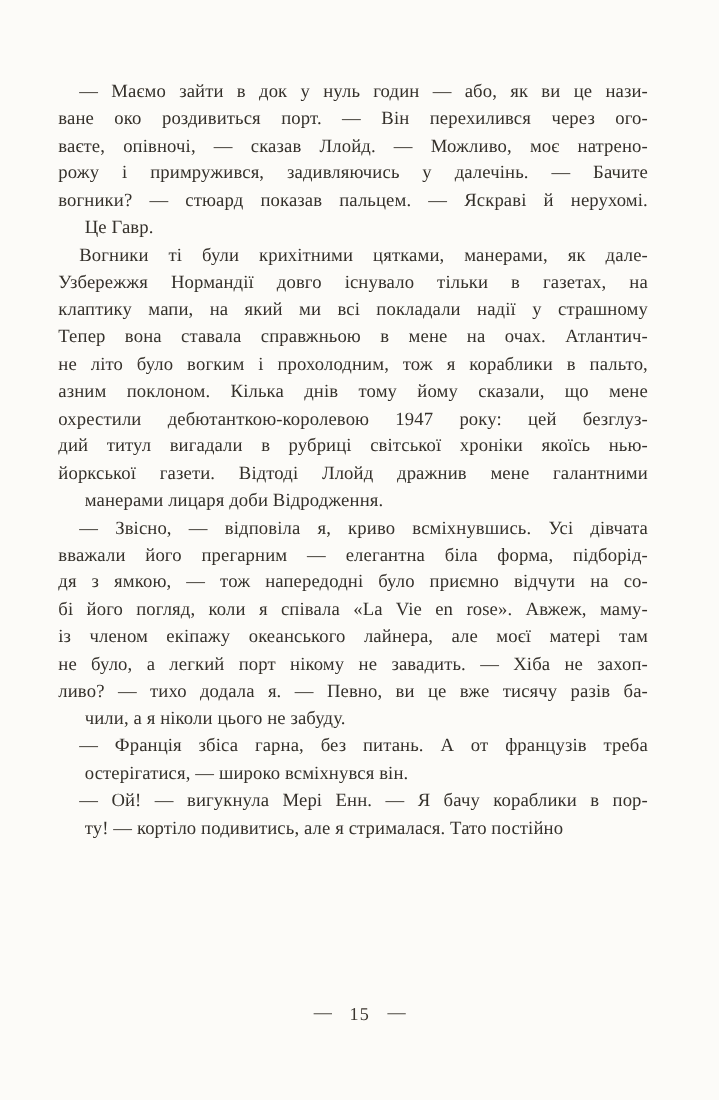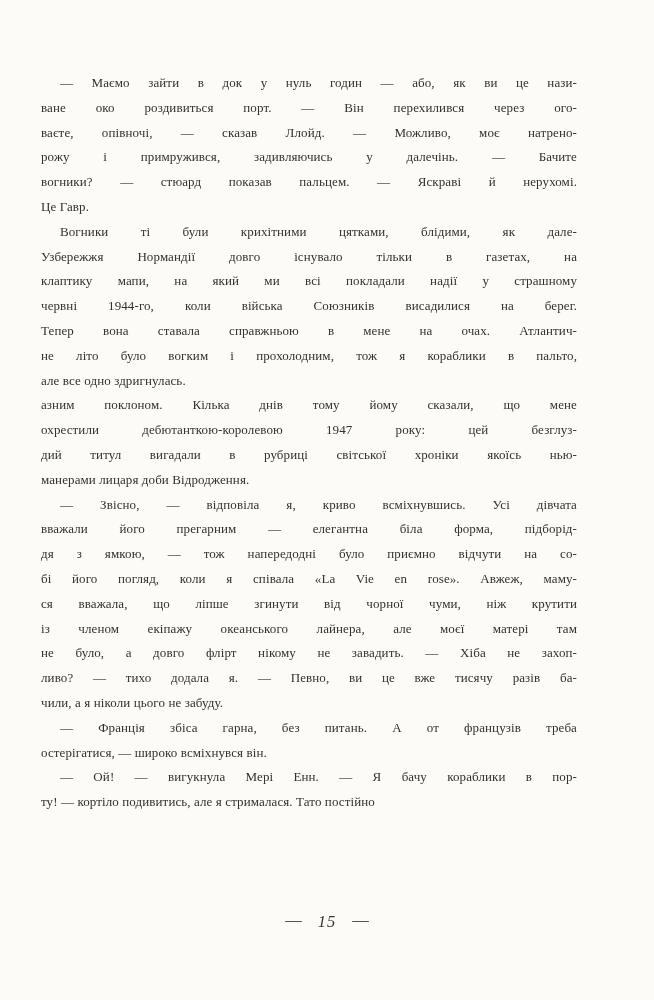--- a/index.html
+++ b/index.html
@@ -15,37 +15,38 @@
   .page {
     position: relative;
     width: 654px;
     height: 1000px;
     font-family: "Liberation Serif", "DejaVu Serif", serif;
     color: #35312b;
     -webkit-font-smoothing: antialiased;
   }
   .text-column {
     position: absolute;
-    left: 41px;
+    left: 53px;
     top: 71px;
     width: 536px;
-    font-size: 13px;
+    font-size: 17px;
     line-height: 24.8px;
     letter-spacing: 0.1px;
   }
   .para {
     margin: 0;
     padding: 0;
   }
   .line {
     text-align: justify;
     text-align-last: justify;
   }
   .line.last {
     text-align-last: left;
+    margin-left: 24px;
   }
   .line.first {
     text-indent: 19px;
   }
   .footer {
     position: absolute;
     top: 912px;
     left: 0;
     width: 654px;
     display: flex;
@@ -55,59 +56,56 @@
     font-size: 16.5px;
     color: #3a352e;
   }
   .footer .dash {
     letter-spacing: 0;
     transform: translateY(-2px);
   }
   .footer .num {
     font-size: 16.5px;
     letter-spacing: 1px;
-    font-style: italic;
   }
 </style>
 </head>
 <body style="background: rgb(252, 251, 248);">
 
 <div class="page" style="color: rgb(53, 49, 43);">
   <div class="text-column">
       <div class="para">
         <div class="line first">— Маємо зайти в док у нуль годин — або, як ви це нази-</div>
         <div class="line">ване око роздивиться порт. — Він перехилився через ого-</div>
         <div class="line">ваєте, опівночі, — сказав Ллойд. — Можливо, моє натрено-</div>
         <div class="line">рожу і примружився, задивляючись у далечінь. — Бачите</div>
         <div class="line">вогники? — стюард показав пальцем. — Яскраві й нерухомі.</div>
         <div class="line last">Це Гавр.</div>
       </div>
       <div class="para">
-        <div class="line first">Вогники ті були крихітними цятками, блідими, як дале-</div>
+        <div class="line first">Вогники ті були крихітними цятками, манерами, як дале-</div>
         <div class="line">Узбережжя Нормандії довго існувало тільки в газетах, на</div>
         <div class="line">клаптику мапи, на який ми всі покладали надії у страшному</div>
-        <div class="line">червні 1944-го, коли війська Союзників висадилися на берег.</div>
         <div class="line">Тепер вона ставала справжньою в мене на очах. Атлантич-</div>
         <div class="line">не літо було вогким і прохолодним, тож я кораблики в пальто,</div>
-        <div class="line last">але все одно здригнулась.</div>
       </div>
       <div class="para">
         <div class="line">азним поклоном. Кілька днів тому йому сказали, що мене</div>
         <div class="line">охрестили дебютанткою-королевою 1947 року: цей безглуз-</div>
         <div class="line">дий титул вигадали в рубриці світської хроніки якоїсь нью-</div>
+        <div class="line">йоркської газети. Відтоді Ллойд дражнив мене галантними</div>
         <div class="line last">манерами лицаря доби Відродження.</div>
       </div>
       <div class="para">
         <div class="line first">— Звісно, — відповіла я, криво всміхнувшись. Усі дівчата</div>
         <div class="line">вважали його прегарним — елегантна біла форма, підборід-</div>
         <div class="line">дя з ямкою, — тож напередодні було приємно відчути на со-</div>
         <div class="line">бі його погляд, коли я співала «La Vie en rose». Авжеж, маму-</div>
-        <div class="line">ся вважала, що ліпше згинути від чорної чуми, ніж крутити</div>
         <div class="line">із членом екіпажу океанського лайнера, але моєї матері там</div>
-        <div class="line">не було, а довго флірт нікому не завадить. — Хіба не захоп-</div>
+        <div class="line">не було, а легкий порт нікому не завадить. — Хіба не захоп-</div>
         <div class="line">ливо? — тихо додала я. — Певно, ви це вже тисячу разів ба-</div>
         <div class="line last">чили, а я ніколи цього не забуду.</div>
       </div>
       <div class="para">
         <div class="line first">— Франція збіса гарна, без питань. А от французів треба</div>
         <div class="line last">остерігатися, — широко всміхнувся він.</div>
       </div>
       <div class="para">
         <div class="line first">— Ой! — вигукнула Мері Енн. — Я бачу кораблики в пор-</div>
         <div class="line last">ту! — кортіло подивитись, але я стрималася. Тато постійно</div>

